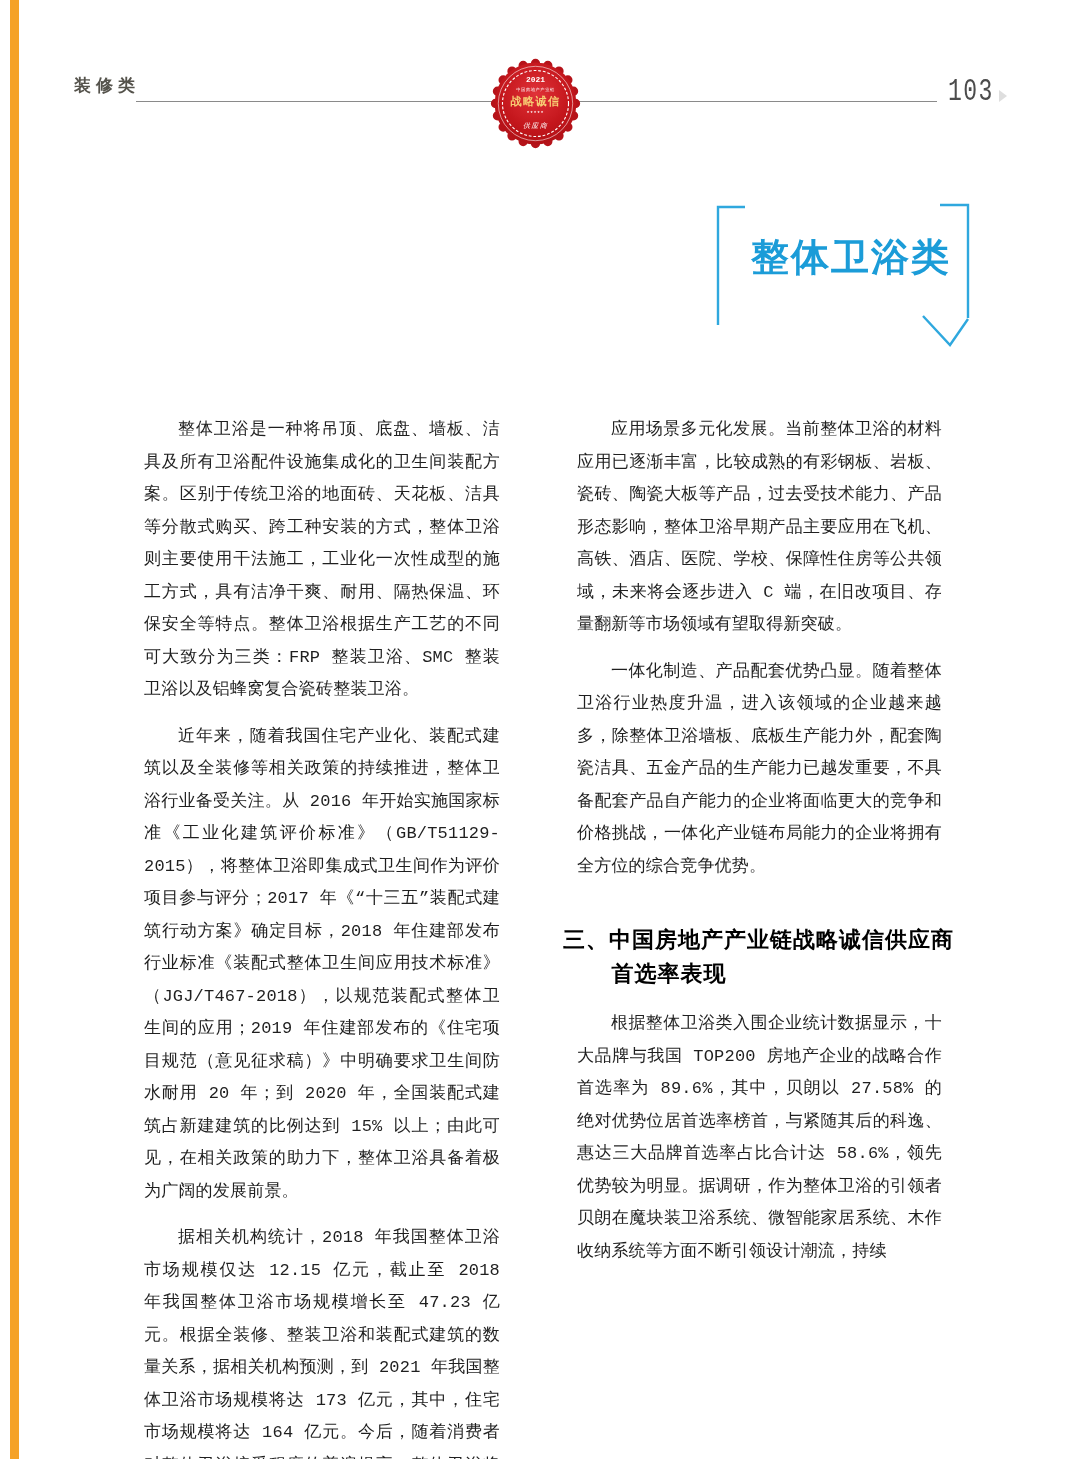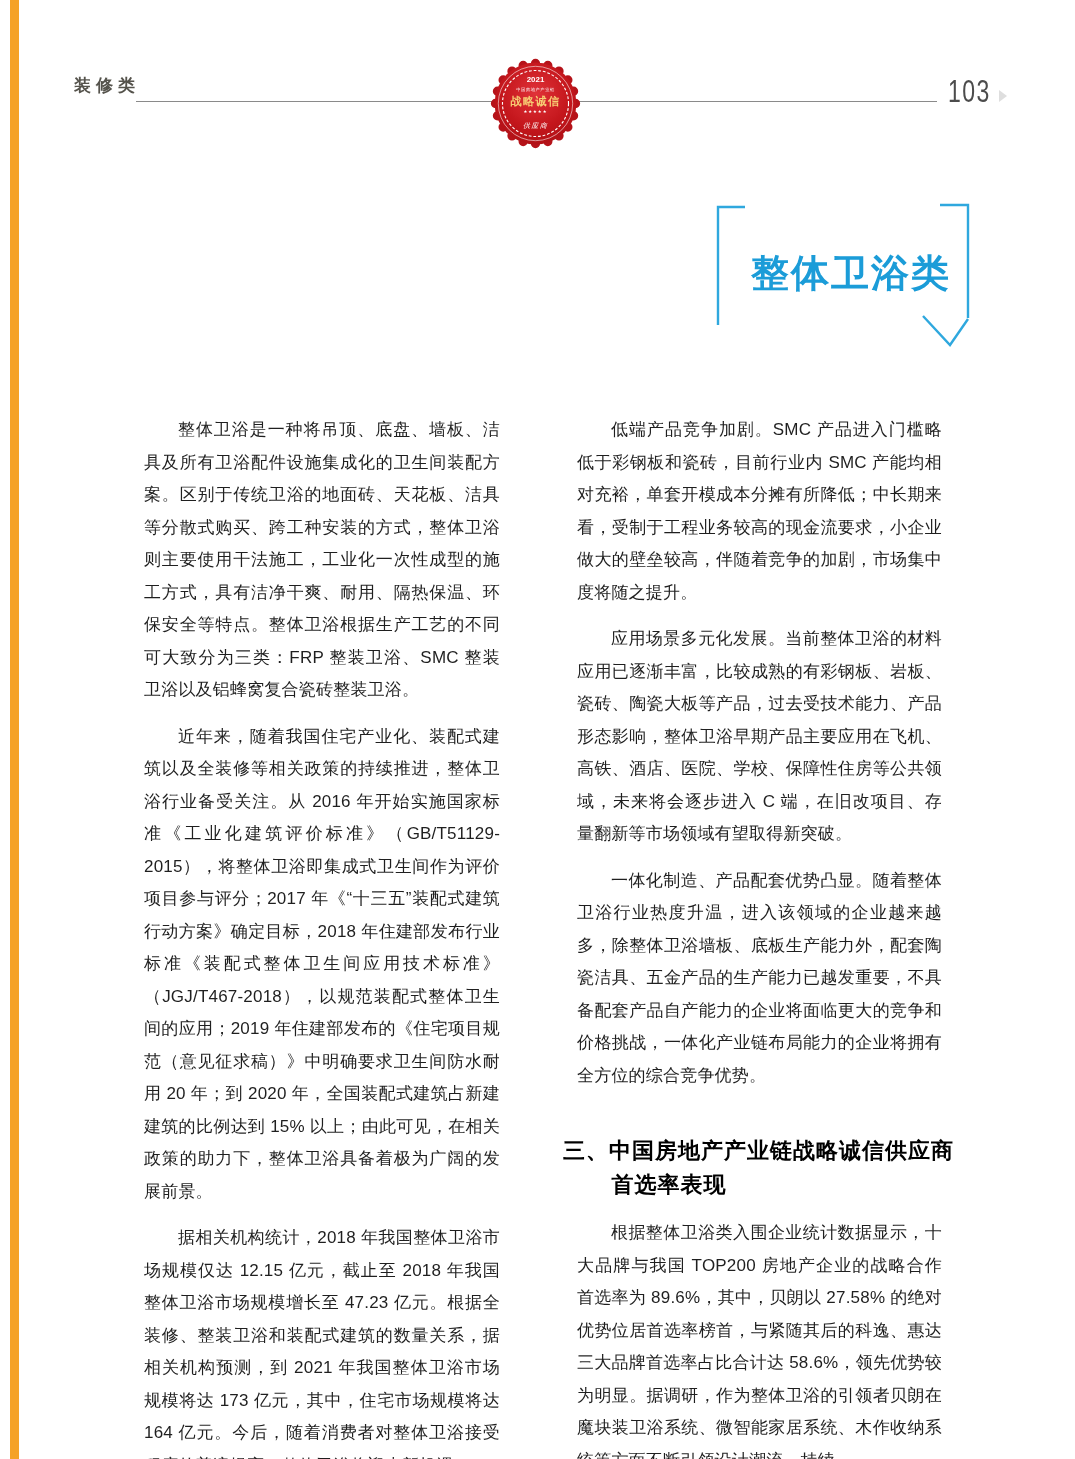--- a/index.html
+++ b/index.html
@@ -1,21 +1,21 @@
 <!DOCTYPE html>
 <html><head>
 <meta charset="utf-8">
 <style>
   html,body { margin:0; padding:0; background:#ffffff; }
   .page {
     position:relative;
     width:1022px; height:1459px;
     background:#ffffff;
     overflow:hidden;
-    font-family:Liberation Sans, sans-serif;
+    font-family:Liberation Mono, monospace;
     color:#1f1f1f;
   }
   
   .accent-bar {
     position:absolute; left:10px; top:0;
     width:9px; height:100%;
     background:#F5A227;
   }
   
   .category-label {
@@ -39,21 +39,21 @@
     border-top:6px solid transparent;
     border-bottom:6px solid transparent;
     border-left:8px solid #d6d6d6;
     opacity:.8;
   }
   
   .seal { position:absolute; left:489px; top:55px; width:93px; height:97px; }
   
   .banner-brackets { position:absolute; left:700px; top:195px; width:290px; height:170px; }
   .banner-title {
-    position:absolute; left:751px; top:248px;
+    position:absolute; left:751px; top:232px;
     font-size:38px; font-weight:bold; color:#1B9CD8;
     letter-spacing:2px;
   }
   
   .col { position:absolute; top:400px; }
   .col-left  { left:130px; width:384px; }
   .col-right { left:563px; width:393px; }
   .sec-heading {
     font-size:22px; font-weight:bold; color:#000;
     letter-spacing:1px; line-height:34px;
@@ -115,21 +115,20 @@
   <div class="col col-left">
     <div class="sec">
       <p class="para">整体卫浴是一种将吊顶、底盘、墙板、洁具及所有卫浴配件设施集成化的卫生间装配方案。区别于传统卫浴的地面砖、天花板、洁具等分散式购买、跨工种安装的方式，整体卫浴则主要使用干法施工，工业化一次性成型的施工方式，具有洁净干爽、耐用、隔热保温、环保安全等特点。整体卫浴根据生产工艺的不同可大致分为三类：FRP 整装卫浴、SMC 整装卫浴以及铝蜂窝复合瓷砖整装卫浴。</p>
       <p class="para">近年来，随着我国住宅产业化、装配式建筑以及全装修等相关政策的持续推进，整体卫浴行业备受关注。从 2016 年开始实施国家标准《工业化建筑评价标准》（GB/T51129-2015），将整体卫浴即集成式卫生间作为评价项目参与评分；2017 年《“十三五”装配式建筑行动方案》确定目标，2018 年住建部发布行业标准《装配式整体卫生间应用技术标准》（JGJ/T467-2018），以规范装配式整体卫生间的应用；2019 年住建部发布的《住宅项目规范（意见征求稿）》中明确要求卫生间防水耐用 20 年；到 2020 年，全国装配式建筑占新建建筑的比例达到 15% 以上；由此可见，在相关政策的助力下，整体卫浴具备着极为广阔的发展前景。</p>
       <p class="para">据相关机构统计，2018 年我国整体卫浴市场规模仅达 12.15 亿元，截止至 2018 年我国整体卫浴市场规模增长至 47.23 亿元。根据全装修、整装卫浴和装配式建筑的数量关系，据相关机构预测，到 2021 年我国整体卫浴市场规模将达 173 亿元，其中，住宅市场规模将达 164 亿元。今后，随着消费者对整体卫浴接受程度的普遍提高，整体卫浴将迎来新机遇。</p>
     </div>
   </div>
 
   <div class="col col-right">
     <div class="sec">
-      <p class="para">低端产品竞争加剧。SMC 产品进入门槛略低于彩钢板和瓷砖，目前行业内 SMC 产能均相对充裕，单套开模成本分摊有所降低；中长期来看，受制于工程业务较高的现金流要求，小企业做大的壁垒较高，伴随着竞争的加剧，市场集中度将随之提升。</p>
       <p class="para">应用场景多元化发展。当前整体卫浴的材料应用已逐渐丰富，比较成熟的有彩钢板、岩板、瓷砖、陶瓷大板等产品，过去受技术能力、产品形态影响，整体卫浴早期产品主要应用在飞机、高铁、酒店、医院、学校、保障性住房等公共领域，未来将会逐步进入 C 端，在旧改项目、存量翻新等市场领域有望取得新突破。</p>
       <p class="para">一体化制造、产品配套优势凸显。随着整体卫浴行业热度升温，进入该领域的企业越来越多，除整体卫浴墙板、底板生产能力外，配套陶瓷洁具、五金产品的生产能力已越发重要，不具备配套产品自产能力的企业将面临更大的竞争和价格挑战，一体化产业链布局能力的企业将拥有全方位的综合竞争优势。</p>
     </div>
     <div class="sec">
       <h2 class="sec-heading">三、中国房地产产业链战略诚信供应商首选率表现</h2>
       <p class="para">根据整体卫浴类入围企业统计数据显示，十大品牌与我国 TOP200 房地产企业的战略合作首选率为 89.6%，其中，贝朗以 27.58% 的绝对优势位居首选率榜首，与紧随其后的科逸、惠达三大品牌首选率占比合计达 58.6%，领先优势较为明显。据调研，作为整体卫浴的引领者贝朗在魔块装卫浴系统、微智能家居系统、木作收纳系统等方面不断引领设计潮流，持续</p>
     </div>
   </div>
 
 </div>

